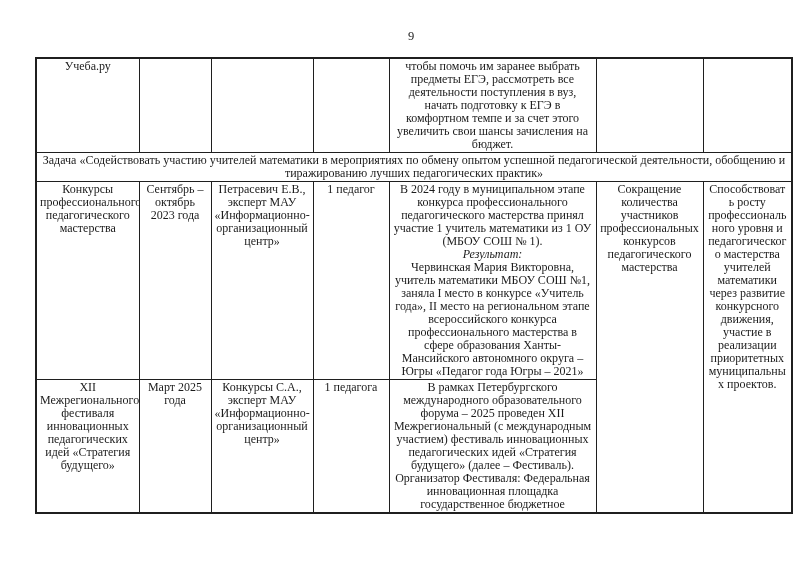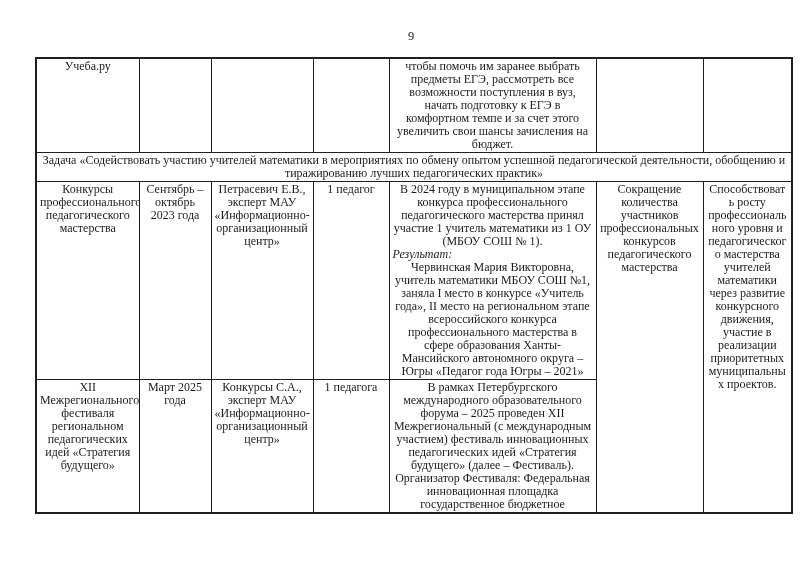--- a/index.html
+++ b/index.html
@@ -47,21 +47,21 @@
     text-align: justify;
     padding: 1px 5px;
   }
   td.narrow {
     overflow-wrap: break-word;
     white-space: pre-line;
   }
   td p { margin: 0; }
   p.result-label {
     font-style: italic;
-    text-align: left;
+    text-align: center;
   }
   tr.r1 { height: 94px; }
   tr.r2 { height: 28px; }
   tr.r3 { height: 197px; }
   tr.r4 { height: 131px; }
 </style>
 </head>
 <body>
 
 <div class="page">
@@ -78,21 +78,21 @@
       <col style="width:107px">
       <col style="width:89px">
     </colgroup>
 
     <tbody>
         <tr class="r1">
       <td>Учеба.ру</td>
       <td></td>
       <td></td>
       <td></td>
-      <td class="just">чтобы помочь им заранее выбрать предметы ЕГЭ, рассмотреть все возможности поступления в вуз, начать подготовку к ЕГЭ в комфортном темпе и за счет этого увеличить свои шансы зачисления на бюджет.</td>
+      <td class="just">чтобы помочь им заранее выбрать предметы ЕГЭ, рассмотреть все деятельности поступления в вуз, начать подготовку к ЕГЭ в комфортном темпе и за счет этого увеличить свои шансы зачисления на бюджет.</td>
       <td></td>
       <td></td>
     </tr>
 
     <tr class="r2">
       <td colspan="7" class="task-cell">Задача «Содействовать участию учителей математики в мероприятиях по обмену опытом успешной педагогической деятельности, обобщению и тиражированию лучших педагогических практик»</td>
     </tr>
 
     <tr class="r3">
       <td>Конкурсы профессионального педагогического мастерства</td>
@@ -117,21 +117,21 @@
 конкурсного
 движения,
 участие в
 реализации
 приоритетных
 муниципальны
 х проектов.</td>
     </tr>
 
     <tr class="r4">
-      <td>XII Межрегионального фестиваля региональном педагогических идей «Стратегия будущего»</td>
+      <td>XII Межрегионального фестиваля инновационных педагогических идей «Стратегия будущего»</td>
       <td>Март 2025 года</td>
       <td>Конкурсы С.А., эксперт МАУ «Информационно-организационный центр»</td>
       <td>1 педагога</td>
       <td class="just">
         <p>В рамках Петербургского международного образовательного форума – 2025 проведен XII Межрегиональный (с международным участием) фестиваль инновационных педагогических идей «Стратегия будущего» (далее – Фестиваль).</p>
         <p>Организатор Фестиваля: Федеральная инновационная площадка государственное бюджетное</p>
       </td>
     </tr>
   </tbody>
     </table>

